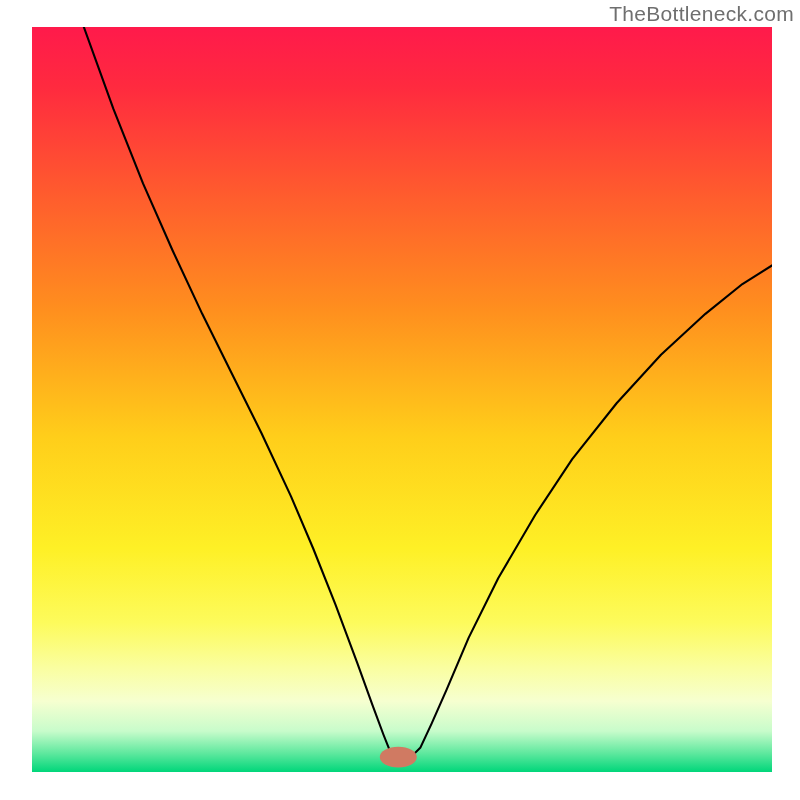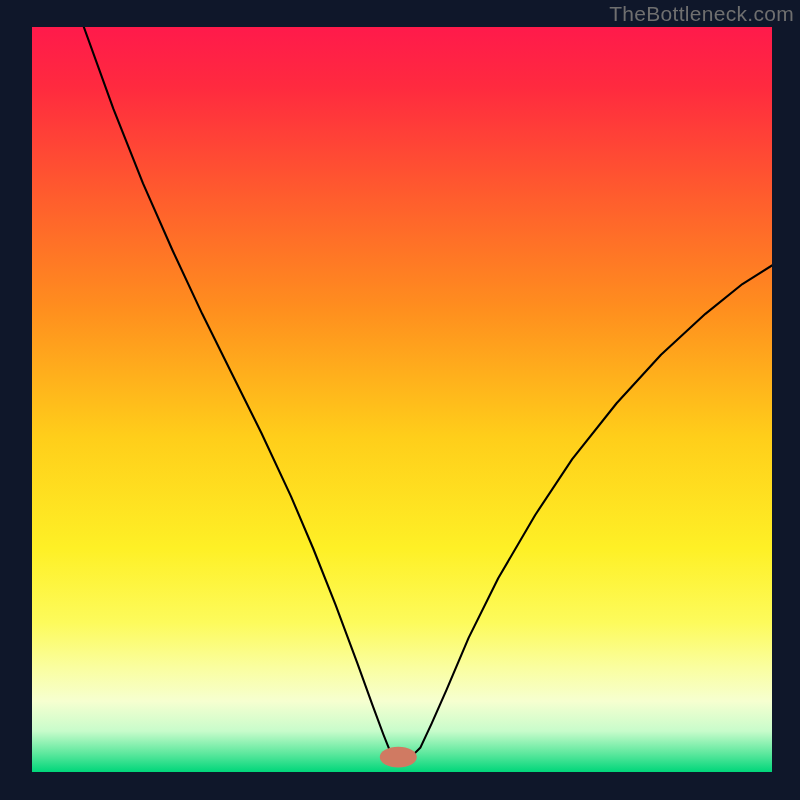--- a/index.html
+++ b/index.html
@@ -8,21 +8,21 @@
     width: 800px;
     height: 800px;
     background: #000000;
     overflow: hidden;
     font-family: Arial, Helvetica, sans-serif;
   }
   .frame {
     position: relative;
     width: 800px;
     height: 800px;
-    background: #0f172a;
+    background: #ffffff;
   }
   .watermark {
     position: absolute;
     top: 2px;
     right: 6px;
     color: #6f6f6f;
     font-size: 21px;
     font-weight: 400;
     letter-spacing: 0.3px;
   }

